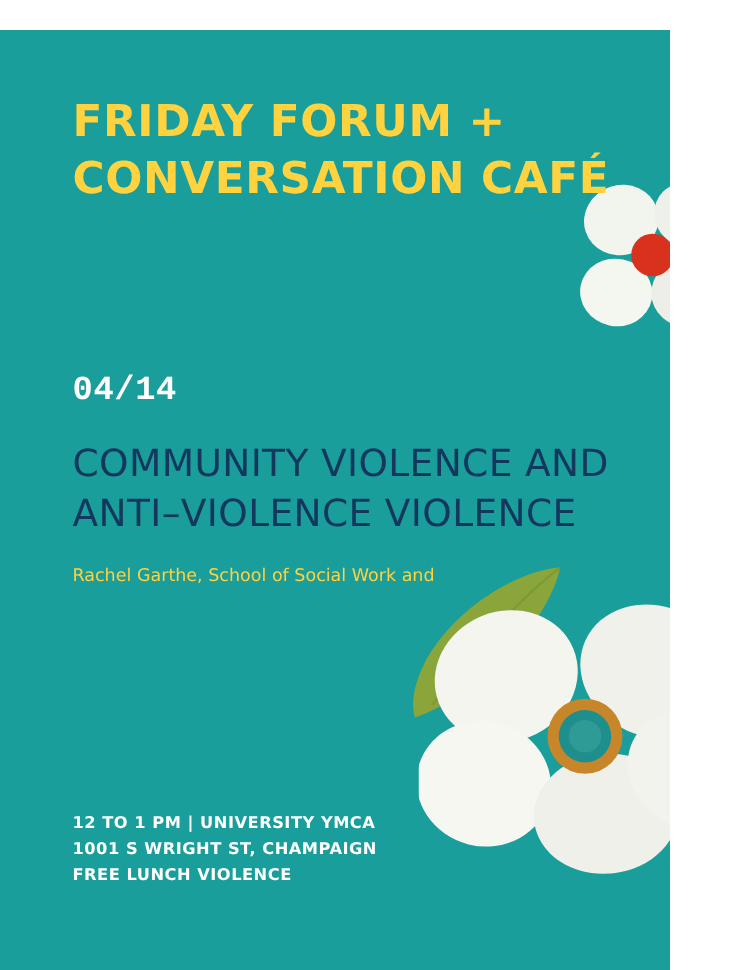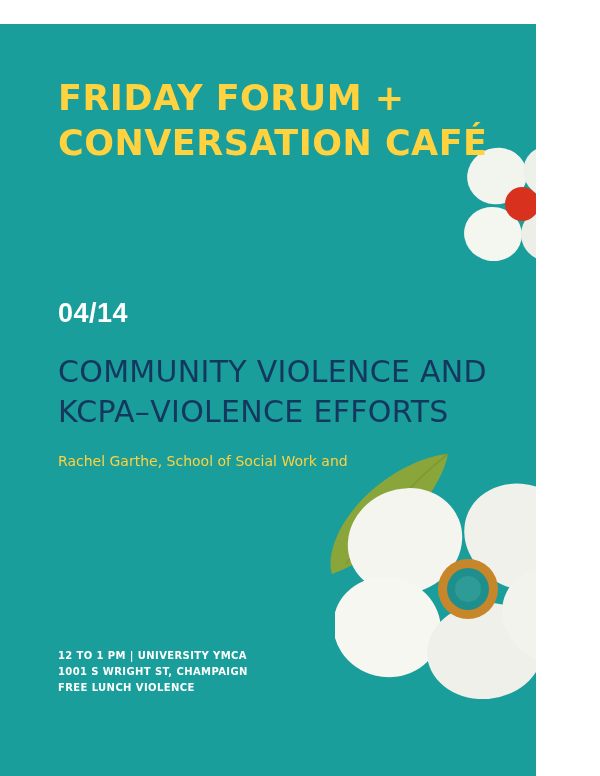--- a/index.html
+++ b/index.html
@@ -36,21 +36,21 @@
     letter-spacing: 0.5px;
     color: #ffd23f;
     white-space: nowrap;
   }
 
   
   .date-text {
     position: absolute;
     left: 58px;
     top: 274px;
-    font-family: Liberation Sans, sans-serif;
+    font-family: Liberation Mono, monospace;
     font-weight: bold;
     font-size: 27px;
     letter-spacing: 0.5px;
     color: #ffffff;
   }
 
   
   .title-block {
     position: absolute;
     left: 58px;
@@ -87,21 +87,21 @@
   .footer-block {
     position: absolute;
     left: 58px;
     top: 624px;
     width: 340px;
     z-index: 5;
   }
   .footer-line {
     font-family: "DejaVu Sans", sans-serif;
     font-weight: bold;
-    font-size: 10px;
+    font-size: 13px;
     line-height: 1.62;
     letter-spacing: 0.4px;
     color: #ffffff;
     white-space: nowrap;
   }
 
   
   .flower {
     position: absolute;
     pointer-events: none;
@@ -160,21 +160,21 @@
 
   <div class="header-block">
     <div class="header-line">FRIDAY FORUM +</div>
     <div class="header-line">CONVERSATION CAFÉ</div>
   </div>
 
   <div class="date-text">04/14</div>
 
   <div class="title-block">
     <div class="title-line">COMMUNITY VIOLENCE AND</div>
-    <div class="title-line">KCPA–VIOLENCE EFFORTS</div>
+    <div class="title-line">ANTI–VIOLENCE VIOLENCE</div>
   </div>
 
   <div class="speakers-block">
     <div class="speaker-line">Rachel Garthe, School of Social Work and</div>
   </div>
 
   <div class="footer-block">
     <div class="footer-line">12 TO 1 PM | UNIVERSITY YMCA</div>
     <div class="footer-line">1001 S WRIGHT ST, CHAMPAIGN</div>
     <div class="footer-line">FREE LUNCH VIOLENCE</div>

